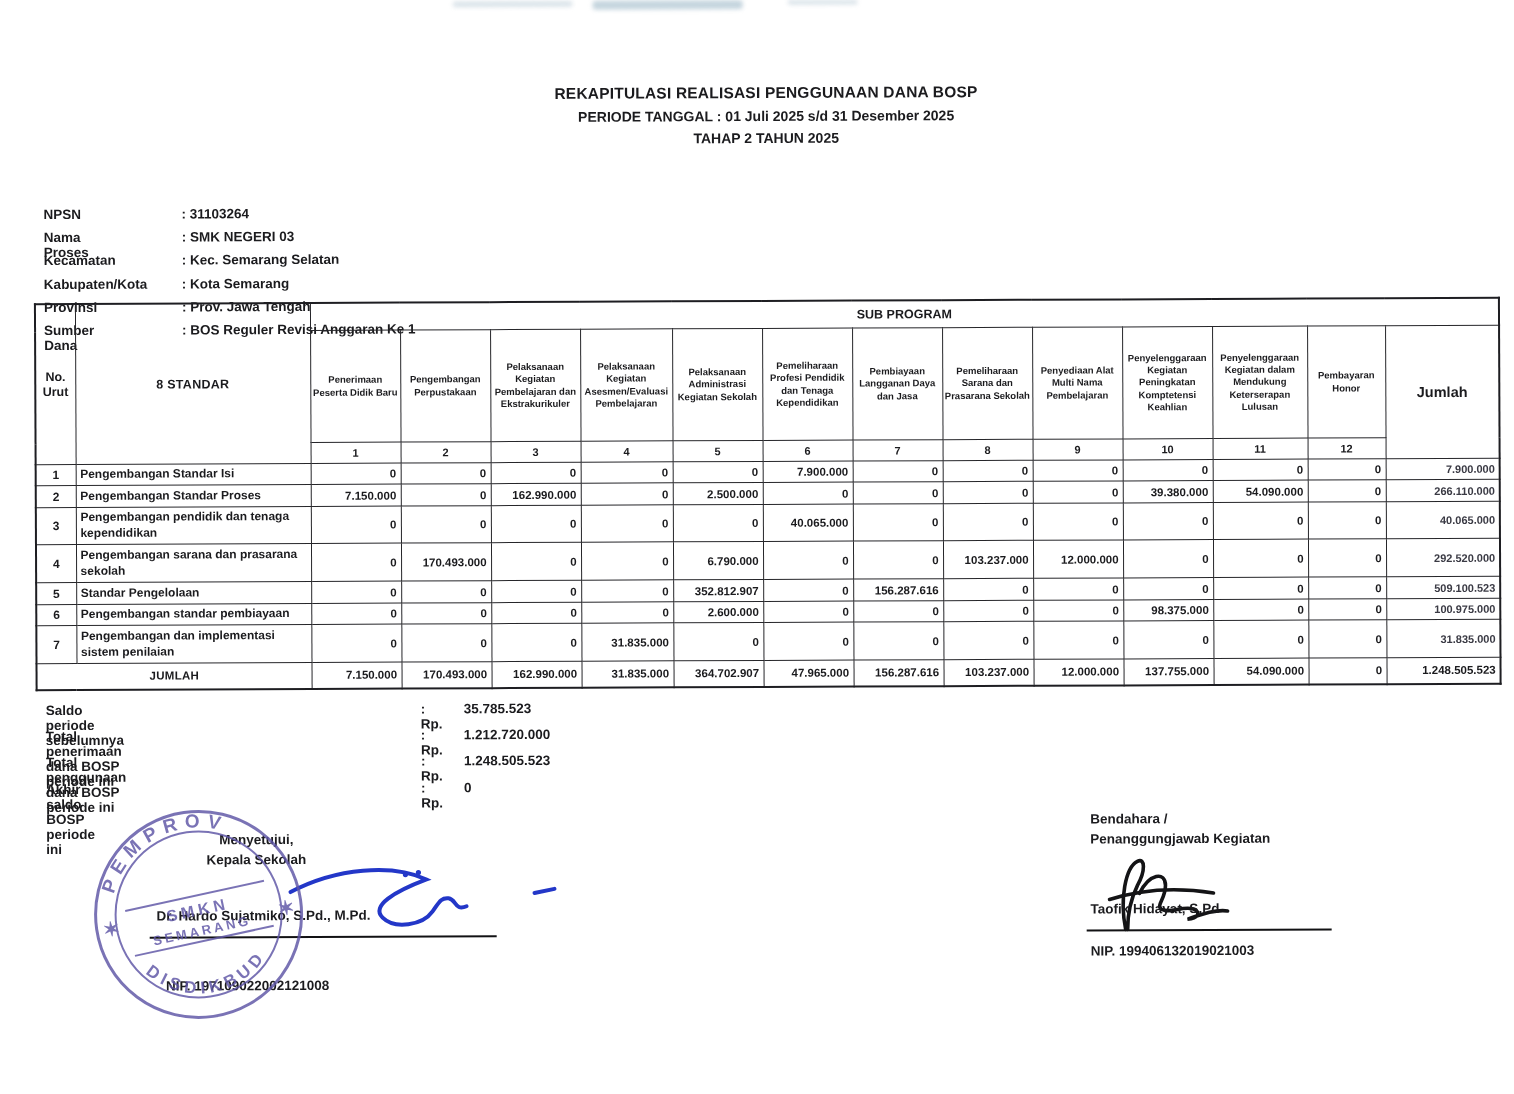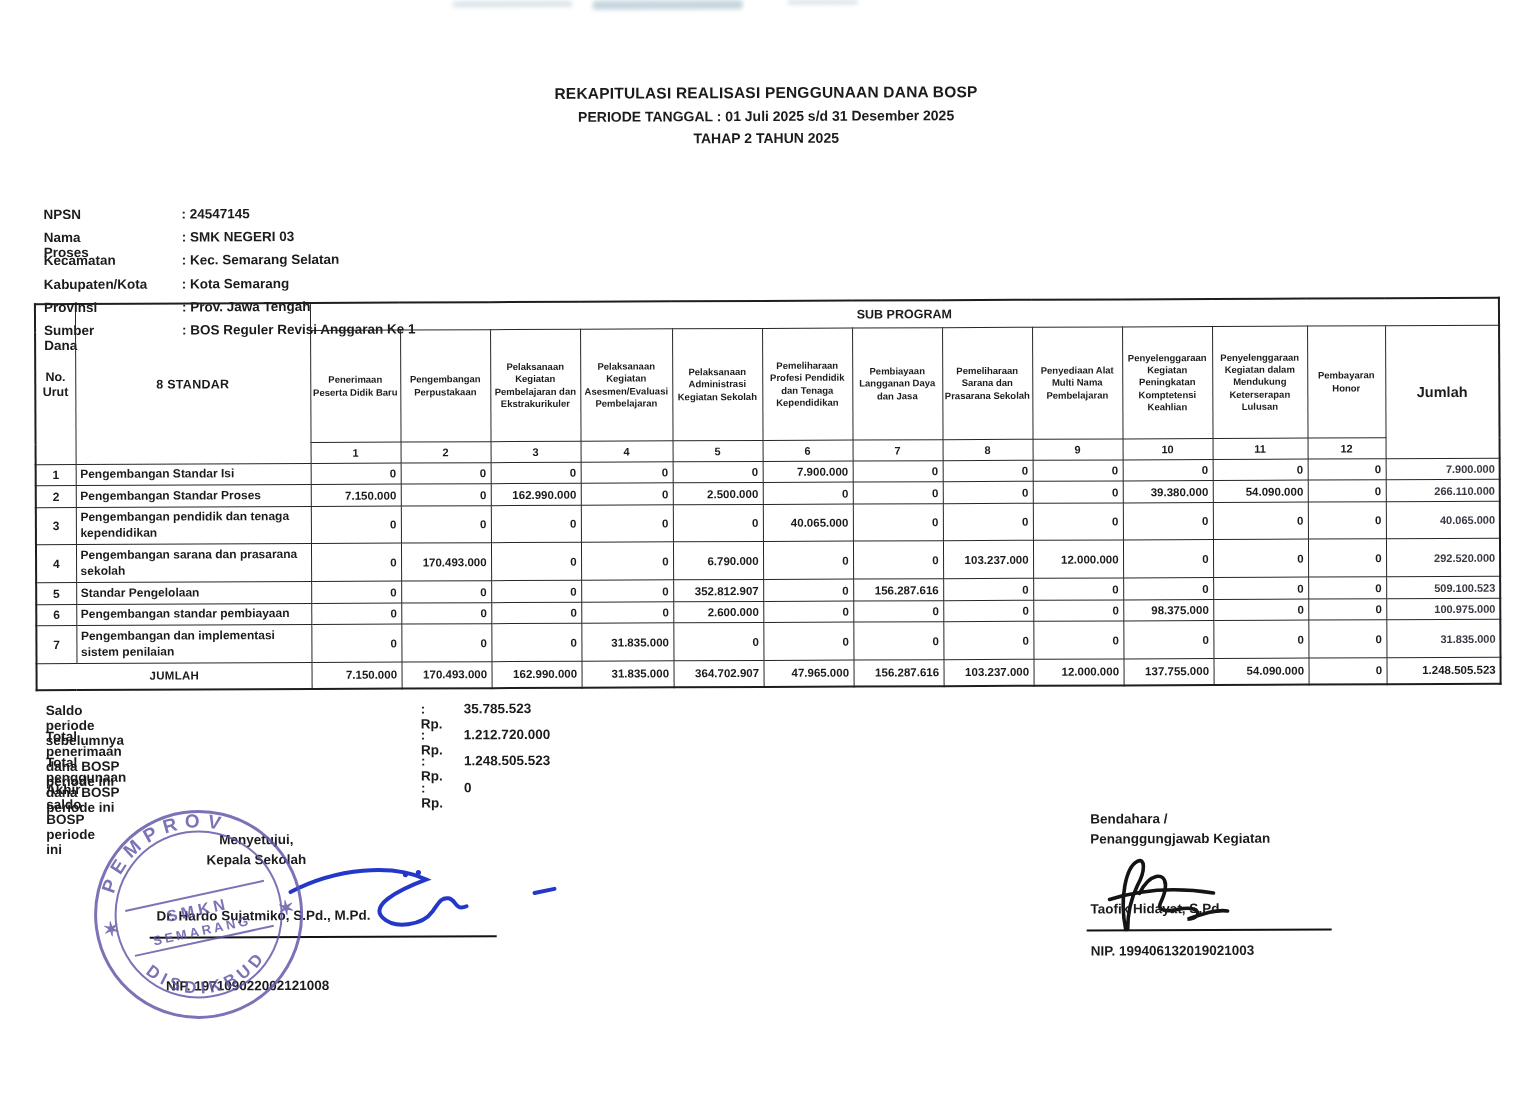--- a/index.html
+++ b/index.html
@@ -75,21 +75,21 @@
 
   <div class="titleblock">
     <div class="t1">REKAPITULASI REALISASI PENGGUNAAN DANA BOSP</div>
     <div class="t2">PERIODE TANGGAL : 01 Juli 2025 s/d 31 Desember 2025</div>
     <div class="t3">TAHAP 2 TAHUN 2025</div>
   </div>
 
   <div class="info">
     <div class="row">
       <span class="lab">NPSN</span>
-      <span class="val">: 24547145</span>
+      <span class="val">: 31103264</span>
         </div>
     <div class="row">
       <span class="lab">Nama Proses</span>
       <span class="val">: SMK NEGERI 03</span>
         </div>
     <div class="row">
       <span class="lab">Kecamatan</span>
       <span class="val">: Kec. Semarang Selatan</span>
         </div>
     <div class="row">

